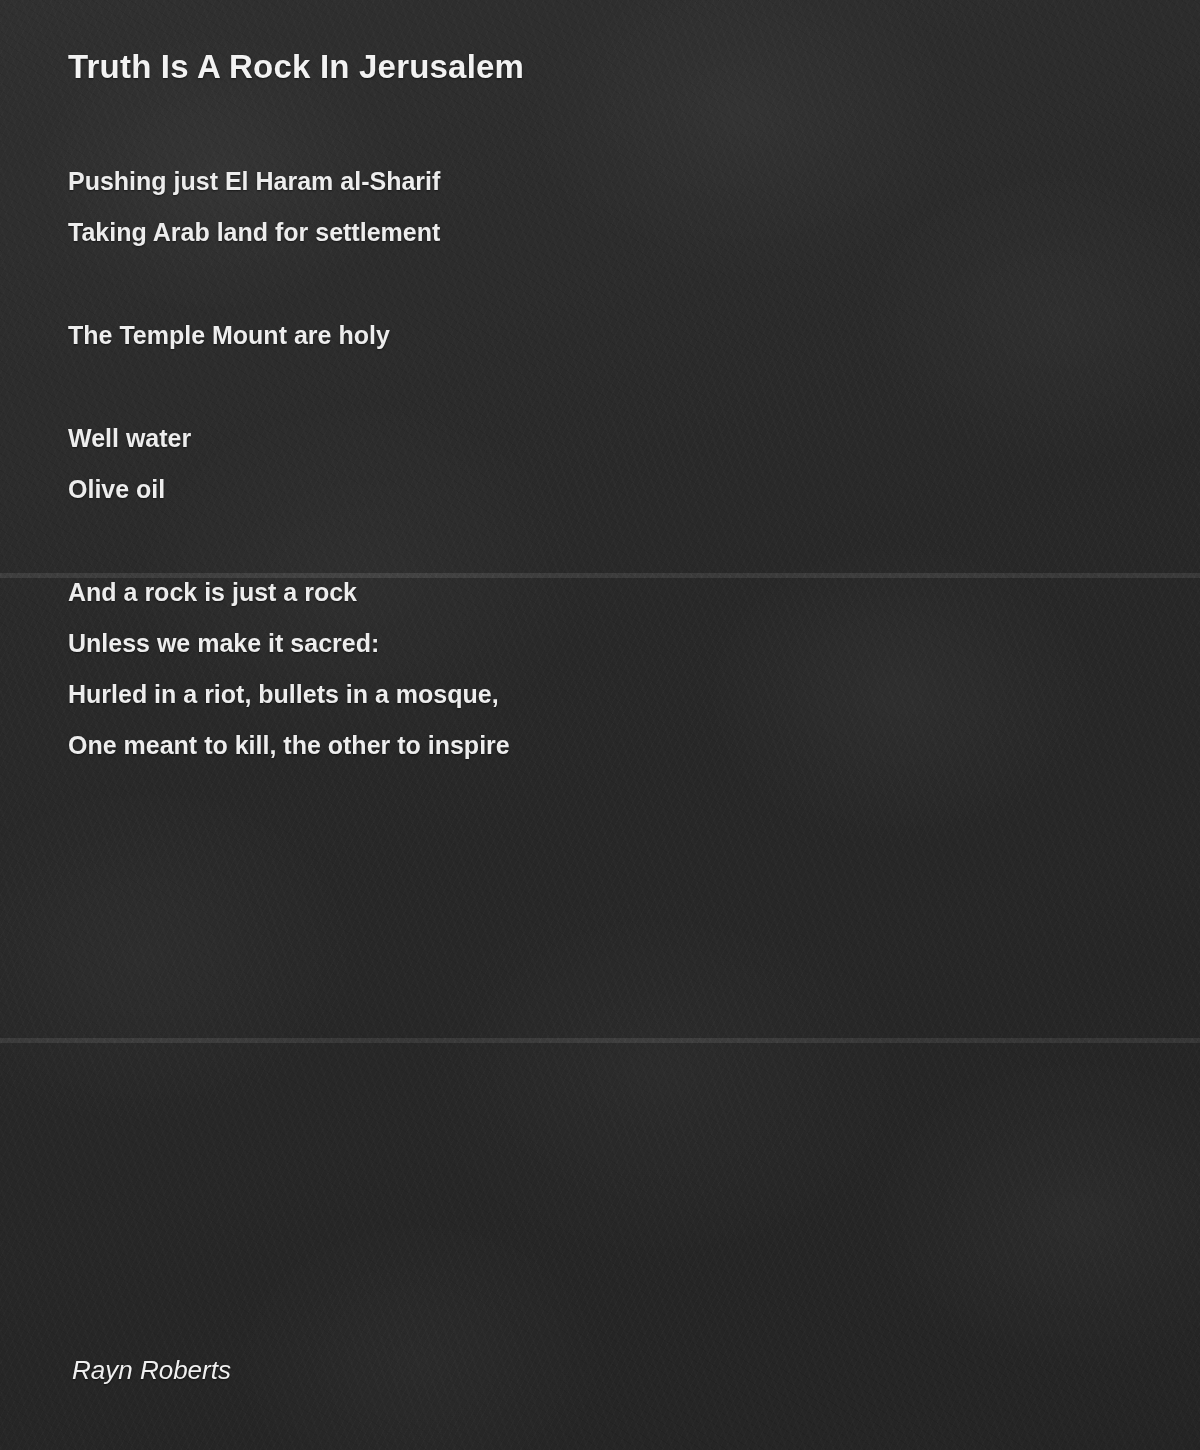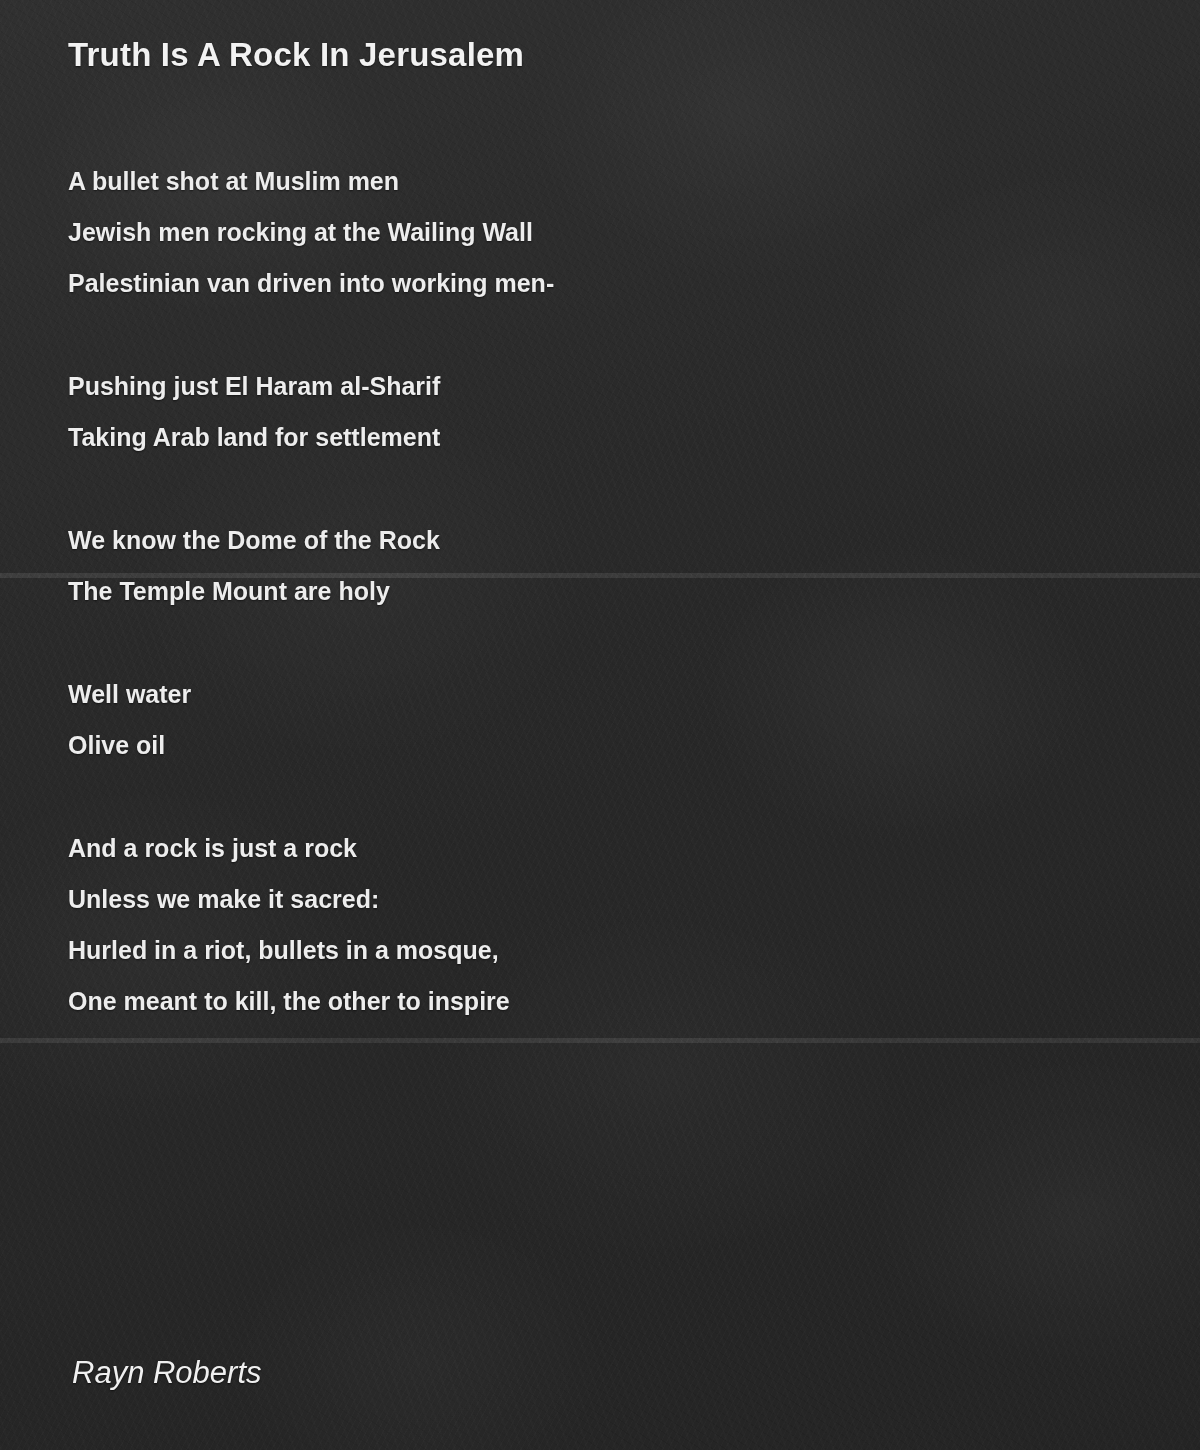--- a/index.html
+++ b/index.html
@@ -50,21 +50,21 @@
     position: absolute;
     left: 0; top: 0;
     width: 1200px;
     height: 1450px;
     padding: 0;
   }
 
   .poem-title {
     position: absolute;
     left: 68px;
-    top: 36px;
+    top: 48px;
     font-size: 33px;
     font-weight: bold;
     color: #f2f2f2;
     letter-spacing: 0.2px;
     text-shadow: 0 1px 2px rgba(0,0,0,0.6);
   }
 
   .stanzas {
     position: absolute;
     left: 68px;
@@ -82,54 +82,48 @@
     color: #ededed;
     line-height: 51px;
     white-space: pre;
     text-shadow: 0 1px 2px rgba(0,0,0,0.55);
   }
 
   .author {
     position: absolute;
     left: 72px;
     top: 1355px;
-    font-size: 31px;
+    font-size: 26px;
     font-style: italic;
     color: #f0f0f0;
     text-shadow: 0 1px 2px rgba(0,0,0,0.6);
   }
 </style>
 </head>
 <body>
 
 <div class="poem-canvas">
 
   <div class="panel panel-1"></div>
   <div class="panel panel-2"></div>
   <div class="panel panel-3"></div>
 
   <div class="content">
 
     <div class="poem-title">Truth Is A Rock In Jerusalem</div>
 
     <div class="stanzas">
 
-      <div class="stanza">
-        <div class="line">A bullet shot at Muslim men</div>
-        <div class="line">Jewish men rocking at the Wailing Wall</div>
-        <div class="line">Palestinian van driven into working men-</div>
-      </div>
 
       <div class="stanza">
         <div class="line">Pushing just El Haram al-Sharif</div>
         <div class="line">Taking Arab land for settlement</div>
       </div>
 
       <div class="stanza">
-        <div class="line">We know the Dome of the Rock</div>
         <div class="line">The Temple Mount are holy</div>
       </div>
 
       <div class="stanza">
         <div class="line">Well water</div>
         <div class="line">Olive oil</div>
       </div>
 
 
       <div class="stanza">

